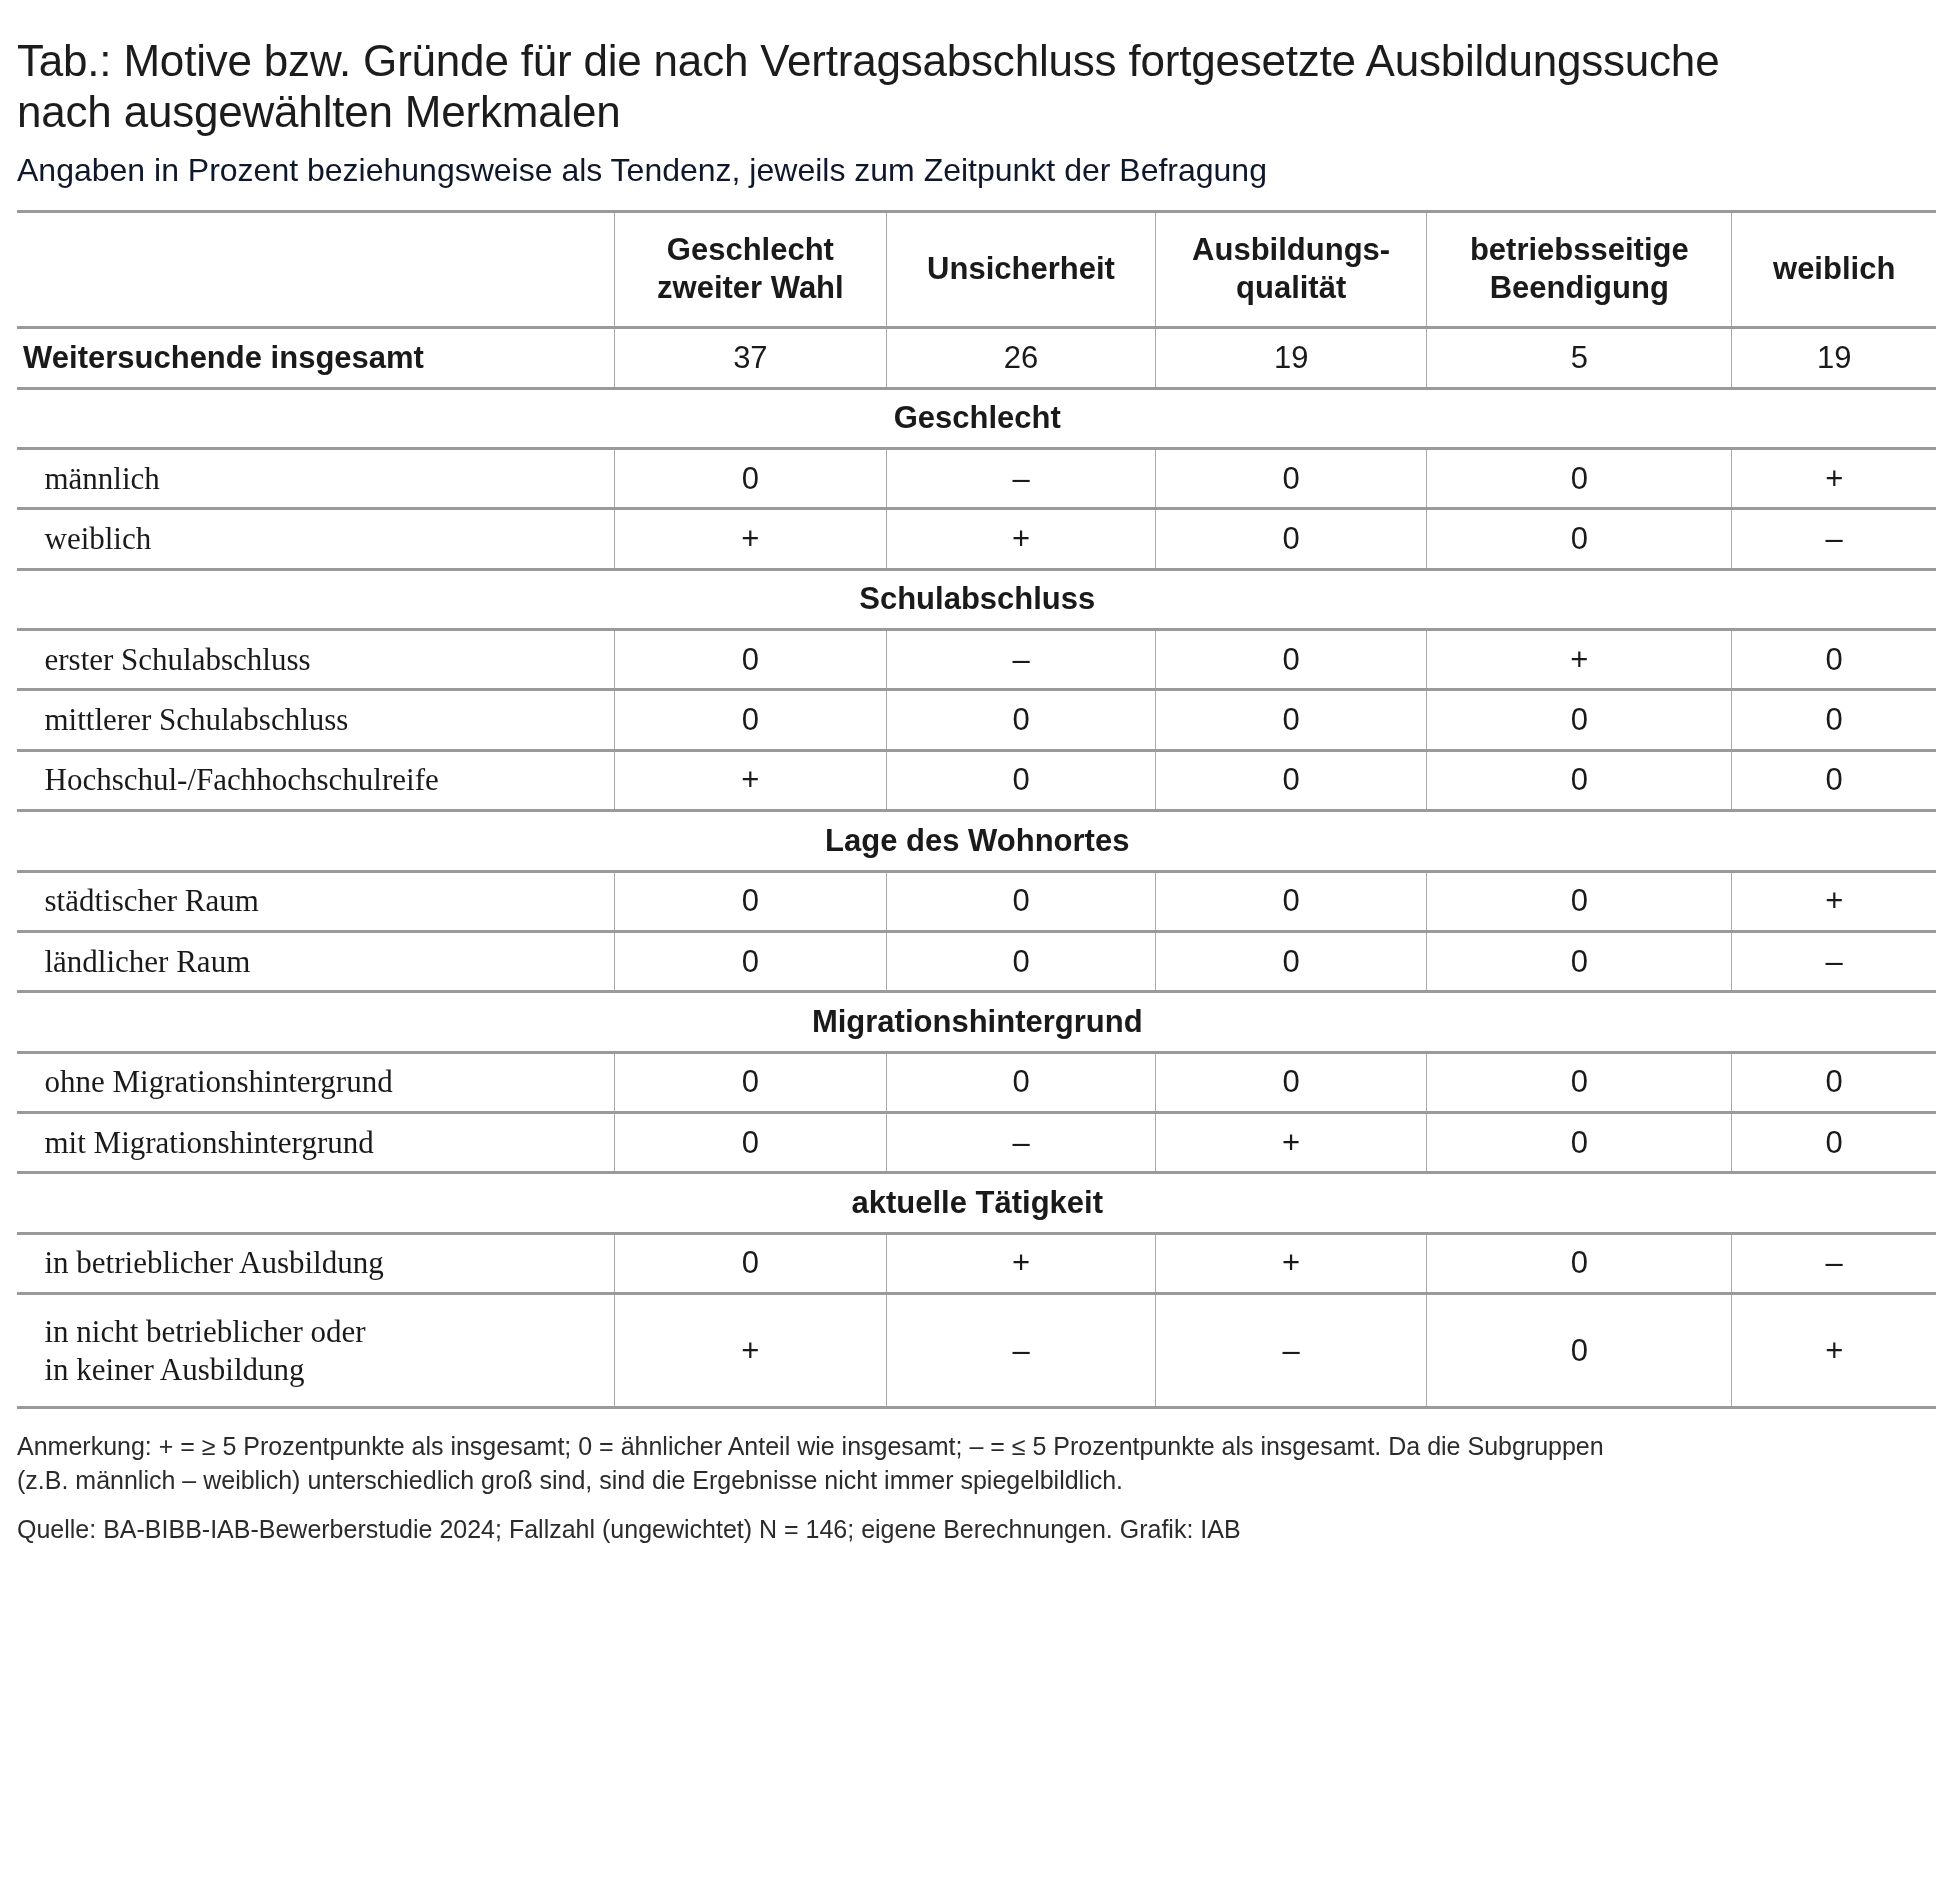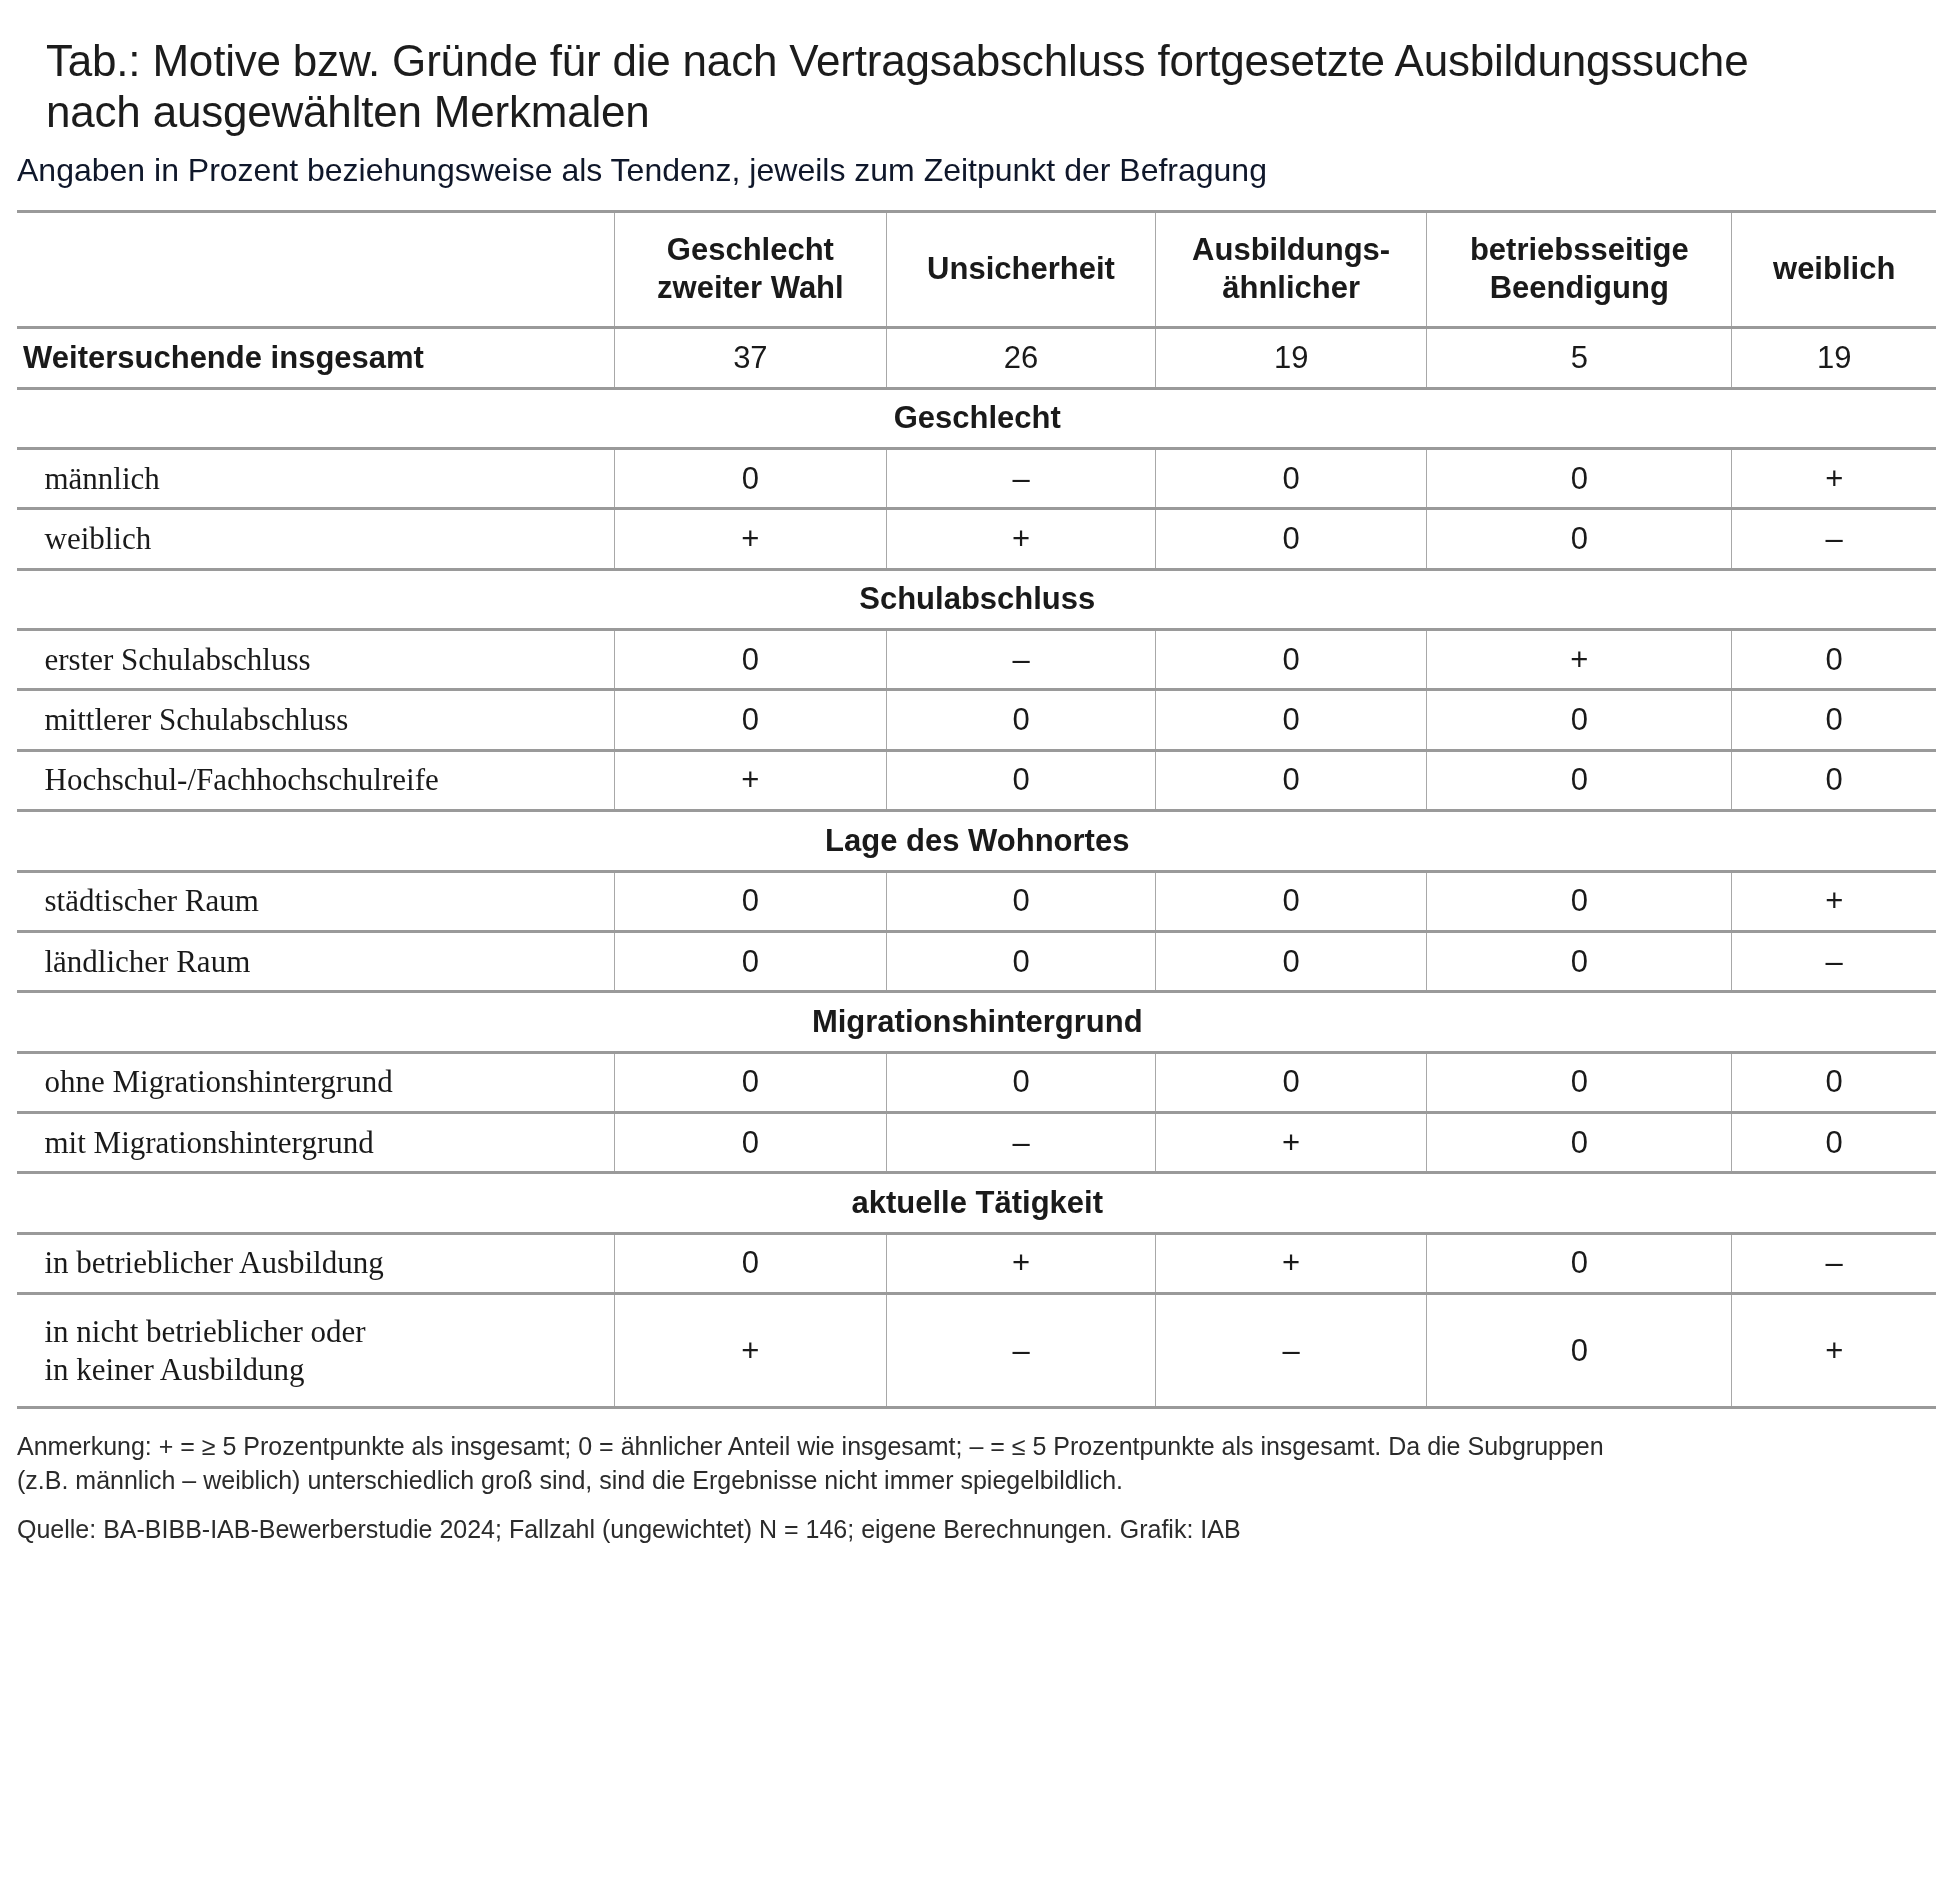--- a/index.html
+++ b/index.html
@@ -24,21 +24,20 @@
 
   
   .title {
     font-size: 44px;
     line-height: 1.17;
     font-weight: 400;
     color: #1c1c1c;
     letter-spacing: -0.2px;
     padding-top: 35px;
     max-width: 1755px;
-    margin-left: 29px;
   }
   .subtitle {
     font-size: 32px;
     line-height: 1.25;
     font-weight: 400;
     color: #0f172a;
     padding-top: 12.2px;
     padding-bottom: 20px;
   }
 
@@ -149,21 +148,21 @@
     <thead>
       <tr>
         <th class="blank"></th>
         <th>
           <span>Geschlecht</span><br>
           <span>zweiter Wahl</span>
         </th>
         <th>Unsicherheit</th>
         <th>
           <span>Ausbildungs-</span><br>
-          <span>ähnlicher</span>
+          <span>qualität</span>
         </th>
         <th>
           <span>betriebsseitige</span><br>
           <span>Beendigung</span>
         </th>
         <th>weiblich</th>
       </tr>
     </thead>
     <tbody>
 

